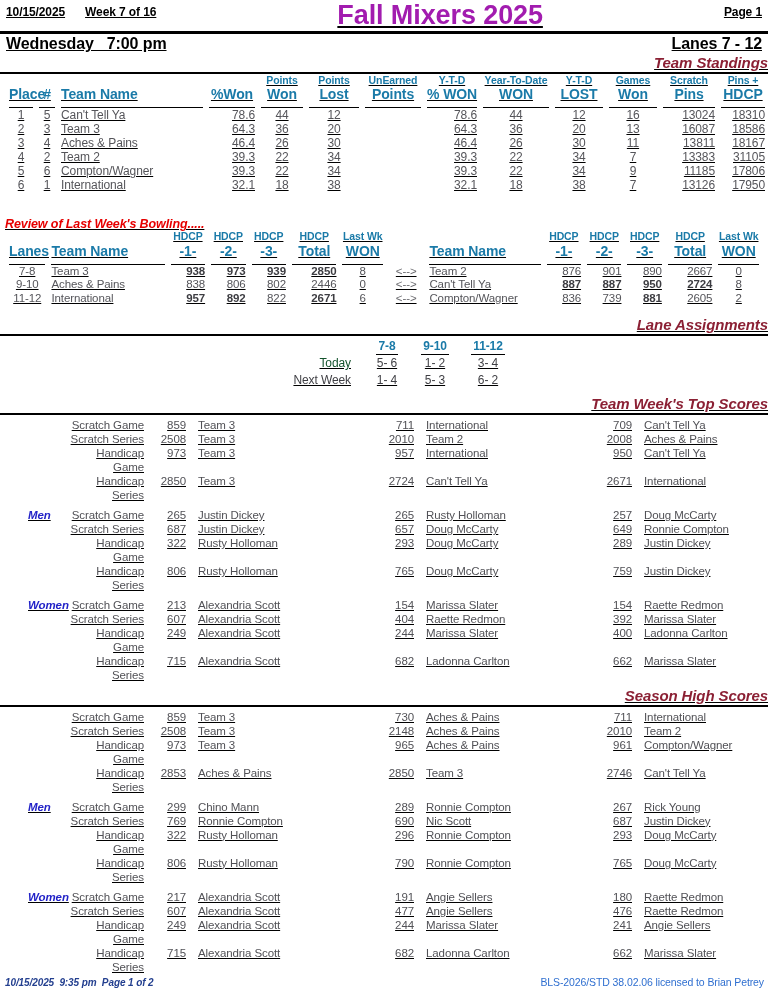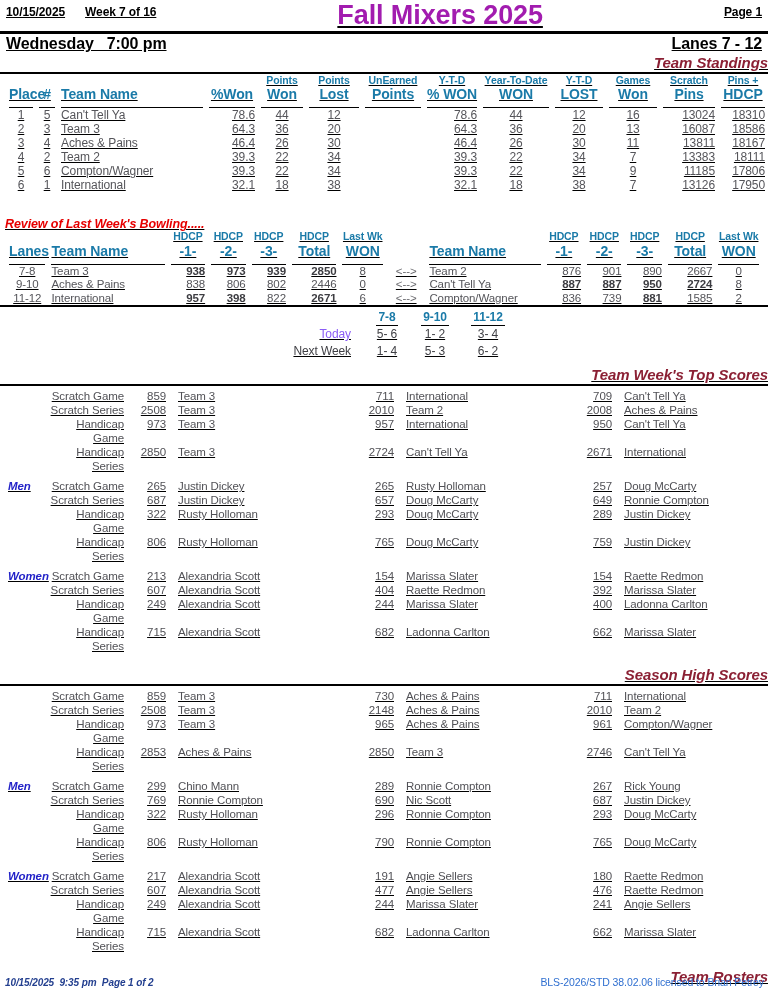--- a/index.html
+++ b/index.html
@@ -10,21 +10,21 @@
   .hdr-left{font-weight:bold;font-size:12px;display:flex;gap:20px;white-space:pre;}
   .league-title{color:#a21caf;font-size:27px;font-weight:bold;line-height:1;margin-top:-3px;}
   .hdr-right{font-weight:bold;font-size:12px;}
   .rule-thick{border-top:3px solid #000;margin-top:2px;}
   .hdr-row2{display:flex;justify-content:space-between;font-weight:bold;font-size:16px;padding:1px 6px 2px;white-space:pre;align-items:center;}
   
   .section-title{text-align:right;color:#8b2034;font-weight:bold;font-style:italic;font-size:15px;line-height:1.12;}
   .rule{border-top:2px solid #000;}
   .mt-lane{margin-top:12px;}
   .mt-lw{margin-top:7px;}
-  .mt-season{margin-top:14px;}
+  .mt-season{margin-top:6px;}
   .mt-roster{margin-top:16px;}
   
   table{border-collapse:collapse;table-layout:fixed;}
   th{color:#1a7aa8;font-weight:bold;vertical-align:bottom;padding:0;}
   .th-t{font-size:10.5px;line-height:1.1;text-align:center;white-space:pre;}
   .th-u{font-size:14px;line-height:1.2;border-bottom:1.5px solid #000;margin:0 3px;padding-bottom:4px;text-align:center;white-space:pre;}
   .th-u.al{text-align:left;}
   td{color:#55555a;padding:0 3px;white-space:nowrap;overflow:hidden;}
   td.al{text-align:left}td.ac{text-align:center}td.ar{text-align:right}
   td.bold{font-weight:bold;color:#3d3d42;}
@@ -35,24 +35,24 @@
   .review-title{color:#e60000;font-weight:bold;font-style:italic;font-size:12.5px;padding:0 0 0 5px;margin-top:25px;}
   .review{width:756px;margin:0 6px 0;}
   .review td{font-size:11.5px;line-height:1.18;}
   .arrow-cell{color:#6a6a6e;font-size:10.5px;}
   
   .lanes-grid{display:grid;grid-template-columns:112px 48px 48px 58px;width:max-content;margin:2px auto 0;font-size:12px;color:#3f3f44;}
   .lanes-grid .cell{line-height:17px;text-align:center;}
   .lanes-grid .lbl{text-align:right;padding-right:12px;}
   .lanes-grid .lane-hd{color:#1a7aa8;font-weight:bold;}
   .lanes-grid .lane-hd .u{border-bottom:1.5px solid #000;display:inline-block;line-height:15px;padding:0 2px;}
-  .lanes-grid .today{color:#8b5cf6;}
+  .lanes-grid .today{color:#14532d;}
   
   .scores{margin:3px 6px 0;font-size:11.5px;color:#515156;}
-  .scores-group{margin-bottom:6px;}
+  .scores-group{margin-bottom:6px;margin-left:20px;}
   .score-row{display:grid;grid-template-columns:42px 76px 42px 178px 50px 170px 48px 1fr;line-height:14px;}
   .sr-gender{color:#2323c8;font-weight:bold;font-style:italic;padding-left:2px;}
   .sr-label{text-align:right;}
   .sr-score{text-align:right;}
   .sr-name{padding-left:12px;text-align:left;overflow:hidden;white-space:nowrap;}
   
   .footer-left{position:absolute;left:5px;bottom:3px;color:#233f8f;font-weight:bold;font-style:italic;font-size:10px;white-space:pre;}
   .footer-right{position:absolute;right:4px;bottom:3px;color:#2f6fd0;font-size:10.5px;}
 </style>
 </head>
@@ -196,21 +196,21 @@
           <td class="al">Team 2</td>
           <td class="ar">39.3</td>
           <td class="ac">22</td>
           <td class="ac">34</td>
           <td class="ac"></td>
           <td class="ar">39.3</td>
           <td class="ac">22</td>
           <td class="ac">34</td>
           <td class="ac">7</td>
           <td class="ar">13383</td>
-          <td class="ar">18111</td>
+          <td class="ar">31105</td>
         </tr>
         <tr>
           <td class="ac">5</td>
           <td class="ac">6</td>
           <td class="al">Compton/Wagner</td>
           <td class="ar">39.3</td>
           <td class="ac">22</td>
           <td class="ac">34</td>
           <td class="ac"></td>
           <td class="ar">39.3</td>
@@ -342,35 +342,36 @@
           <td class="ar bold">887</td>
           <td class="ar bold">887</td>
           <td class="ar bold">950</td>
           <td class="ar bold">2724</td>
           <td class="ac">8</td>
         </tr>
         <tr>
           <td class="ac">11-12</td>
           <td class="al">International</td>
           <td class="ar bold">957</td>
-          <td class="ar bold">398</td>
+          <td class="ar bold">892</td>
           <td class="ar">822</td>
           <td class="ar bold">2671</td>
           <td class="ac">6</td>
           <td class="ac arrow-cell">&lt;--&gt;</td>
           <td class="al">Compton/Wagner</td>
           <td class="ar">836</td>
           <td class="ar">739</td>
           <td class="ar bold">881</td>
-          <td class="ar">1585</td>
+          <td class="ar">2605</td>
           <td class="ac">2</td>
         </tr>
       </tbody>
   </table>
 
+  <div class="section-title mt-lane">Lane Assignments</div>
   <div class="rule"></div>
   <div class="lanes-grid" id="lanes-grid">
       <div class="cell"></div>
       <div class="cell lane-hd"><span class="u">7-8</span></div>
       <div class="cell lane-hd"><span class="u">9-10</span></div>
       <div class="cell lane-hd"><span class="u">11-12</span></div>
       <div class="cell lbl today">Today</div>
       <div class="cell">5- 6</div>
       <div class="cell">1- 2</div>
       <div class="cell">3- 4</div>

